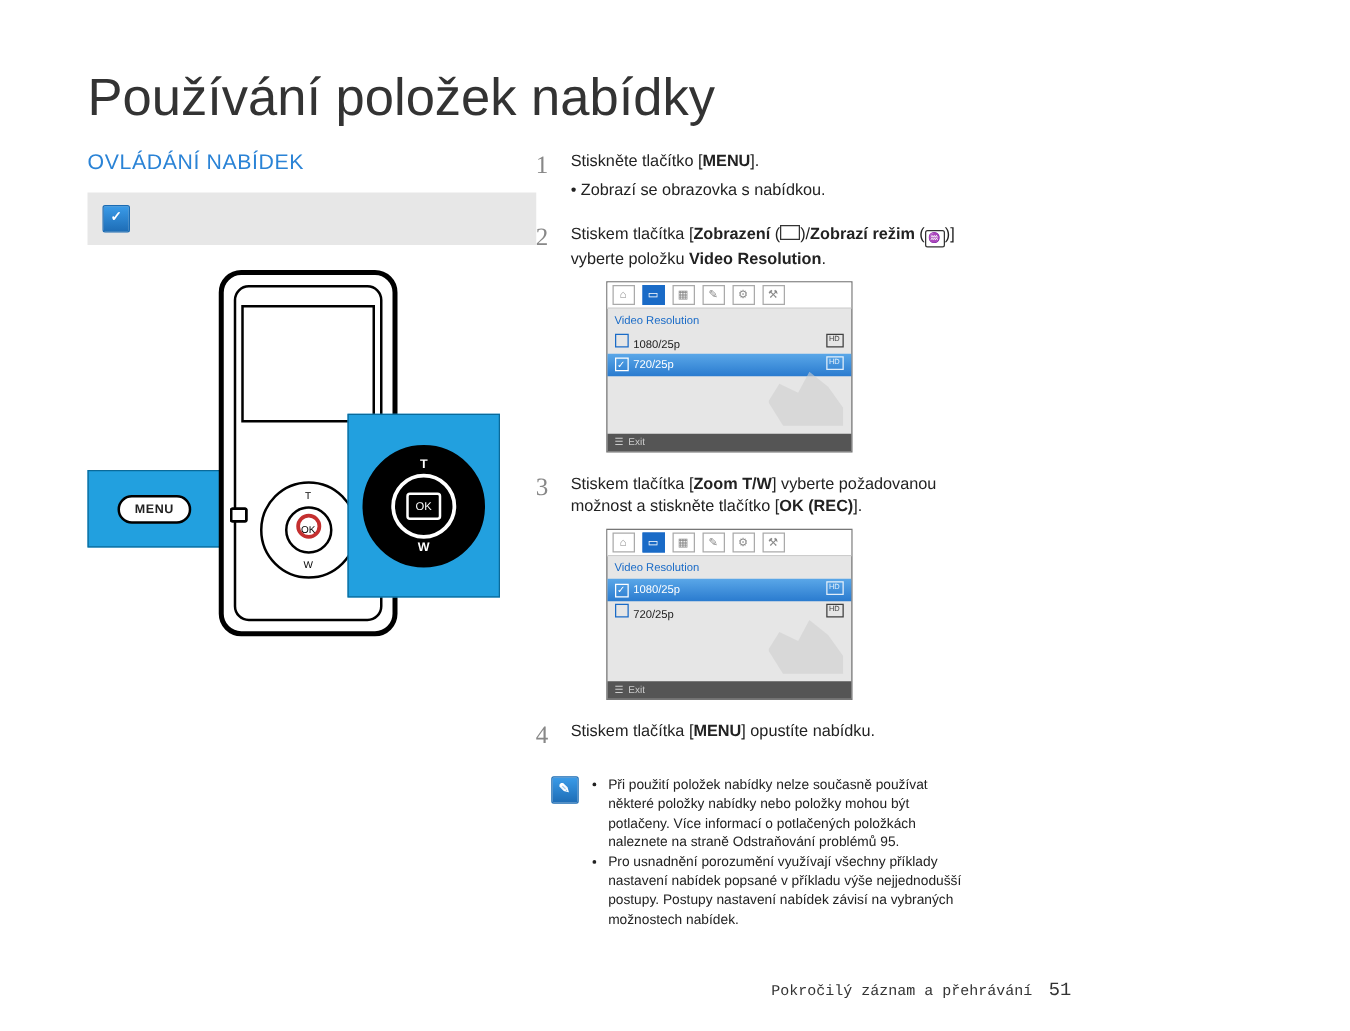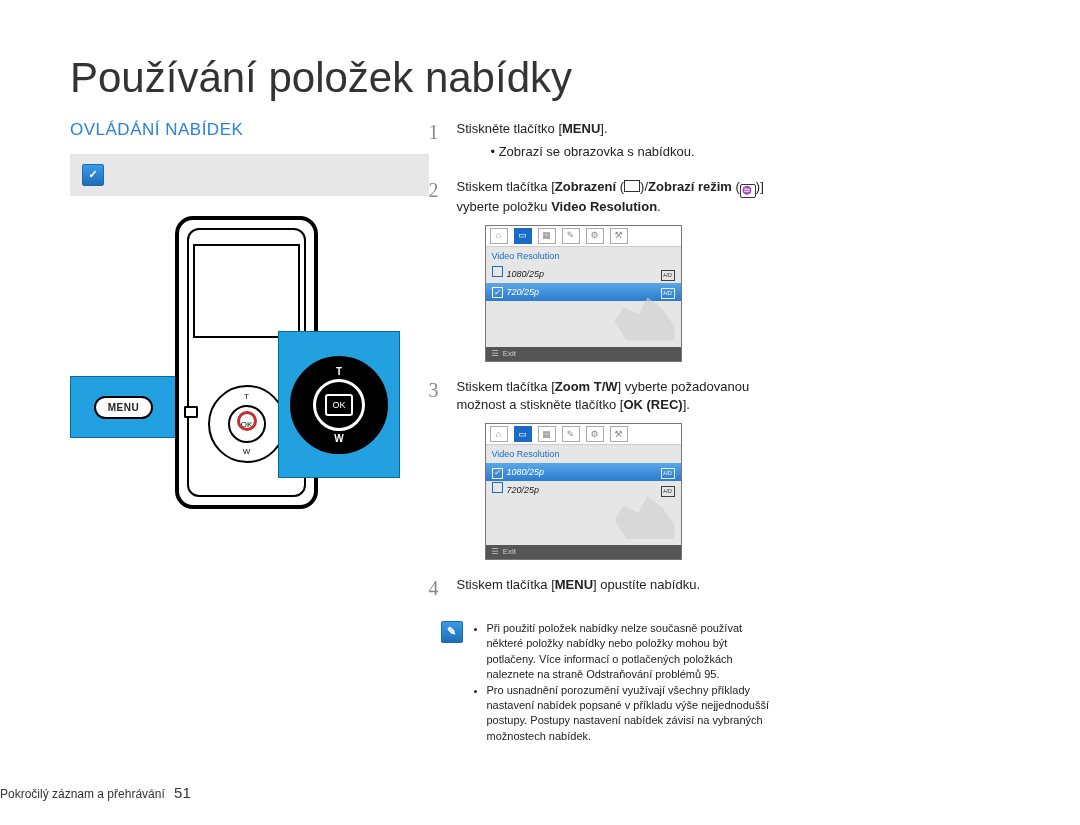--- a/index.html
+++ b/index.html
@@ -296,26 +296,25 @@
     border-color: #1a6bc7;
     color: #fff;
   }
   .lcd-title {
     color: #1a6bc7;
     font-size: 9px;
     padding: 3px 6px 2px;
   }
   .lcd-row {
     display: flex;
-    align-items: flex-end;
+    align-items: flex-start;
     font-size: 9px;
     padding: 2px 6px;
     height: 14px;
     justify-content: space-between;
-    font-style: italic;
   }
   .lcd-row .check {
     width: 9px;
     height: 9px;
     border: 1px solid #1a6bc7;
     display: inline-flex;
     align-items: center;
     justify-content: center;
     color: #1a6bc7;
     font-size: 8px;
@@ -360,23 +359,24 @@
     height: 48px;
     background: #cfcfcf;
     clip-path: polygon(20% 100%, 0 60%, 15% 30%, 40% 45%, 55% 10%, 80% 35%, 100% 70%, 100% 100%);
     opacity: 0.6;
   }
   .footer {
     position: absolute;
     left: 0;
     right: 0;
     bottom: 24px;
-    text-align: left;
+    text-align: right;
     font-size: 12px;
     color: #333;
+    font-family: Liberation Mono, monospace;
   }
   .footer .pagenum {
     font-size: 15px;
     margin-left: 6px;
   }
 </style>
 </head>
 <body>
 
 <div class="page">
@@ -428,21 +428,21 @@
         </div>
       </div>
     </div>
 
     <div class="col">
       <ol class="steps">
 
         <li>
           <span class="step-num">1</span>
           <span>Stiskněte tlačítko [</span><b>MENU</b><span>].</span>
-          <div style="padding-left:0;margin-top:4px;margin-left:34px;">• <span>Zobrazí se obrazovka s nabídkou.</span></div>
+          <div style="padding-left:0;margin-top:4px;">• <span>Zobrazí se obrazovka s nabídkou.</span></div>
         </li>
 
         <li>
           <span class="step-num">2</span>
           <span>Stiskem tlačítka [</span><b>Zobrazení</b><span> (</span><span class="menu-brick"></span><span>)</span><span>/</span><b>Zobrazí režim</b><span> (</span><span class="inline-icon">♒</span><span>)</span><span>] vyberte položku </span><b>Video Resolution</b><span>.</span><br>
 
           
           <div class="lcd">
             <div class="lcd-tabs">
               <div class="tab">⌂</div>

